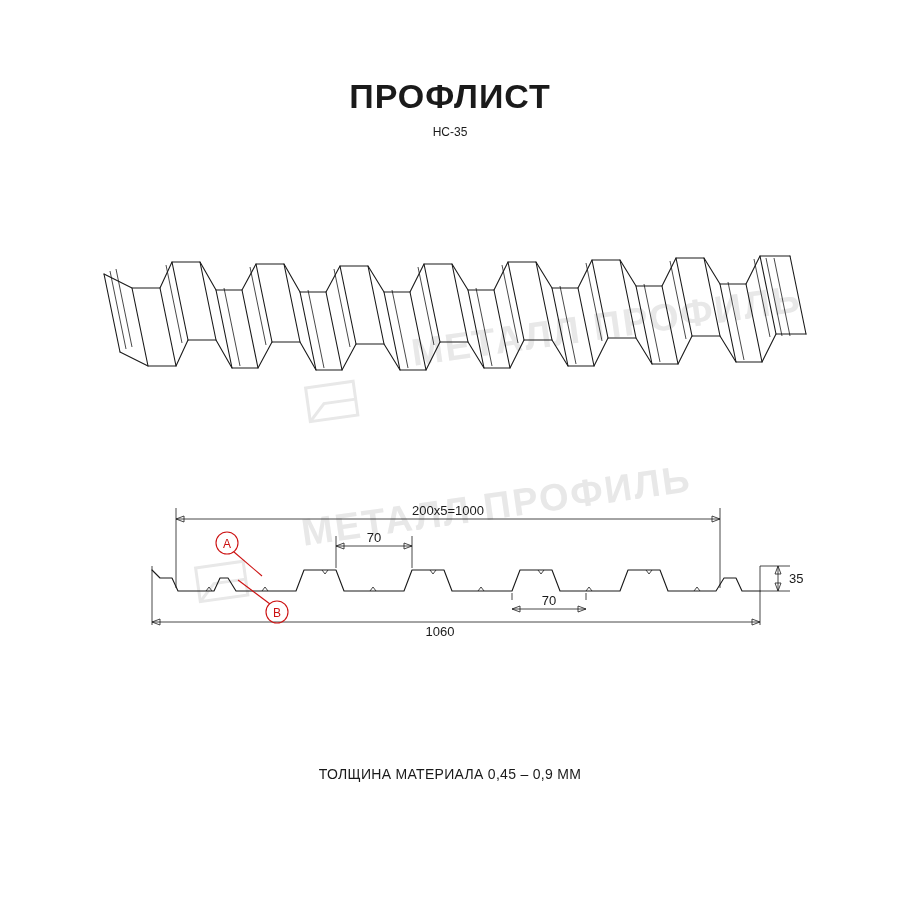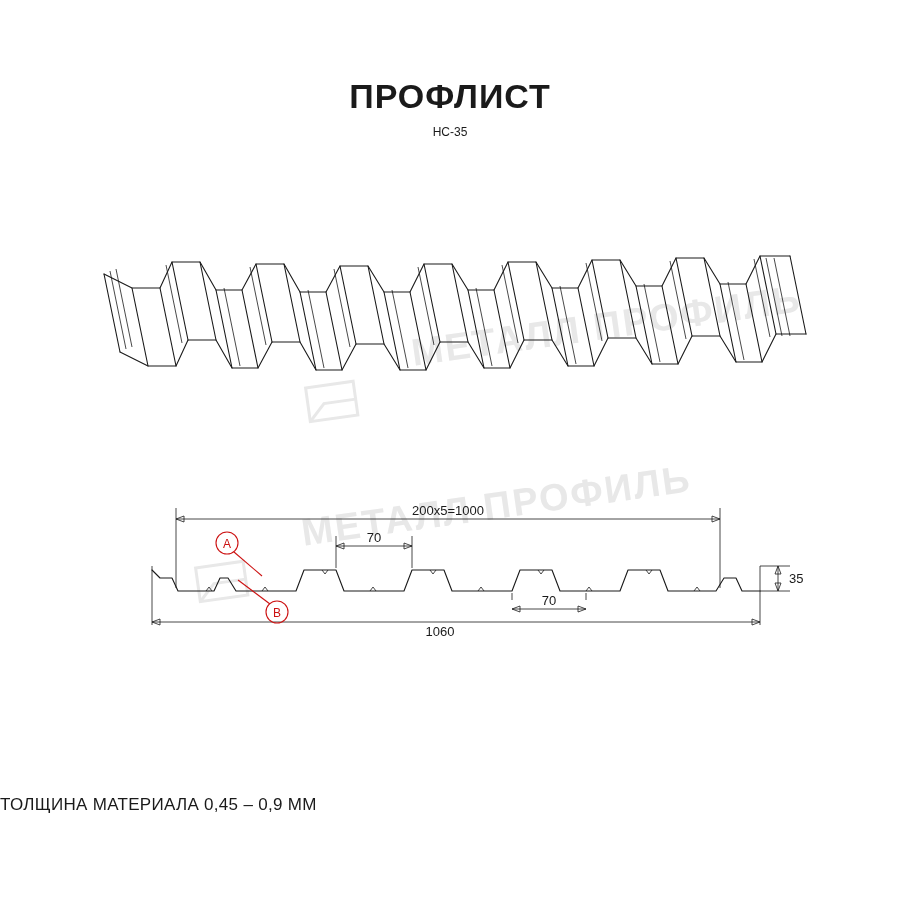--- a/index.html
+++ b/index.html
@@ -34,25 +34,25 @@
     color: #1a1a1a;
     line-height: 1.1;
   }
   .subtitle {
     margin-top: 10px;
     font-size: 12px;
     color: #1a1a1a;
   }
   .footer-note {
     position: absolute;
-    top: 795px;
+    top: 766px;
     left: 0;
     width: 900px;
-    text-align: left;
-    font-size: 17px;
+    text-align: center;
+    font-size: 14px;
     letter-spacing: 0.3px;
     color: #1a1a1a;
   }
   .svg-layer {
     position: absolute;
     top: 0;
     left: 0;
   }
   .wm {
     fill: #e8e8e8;

